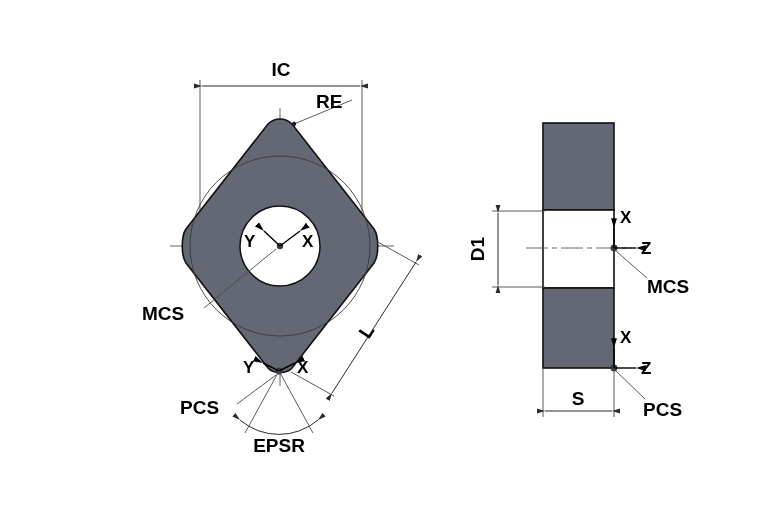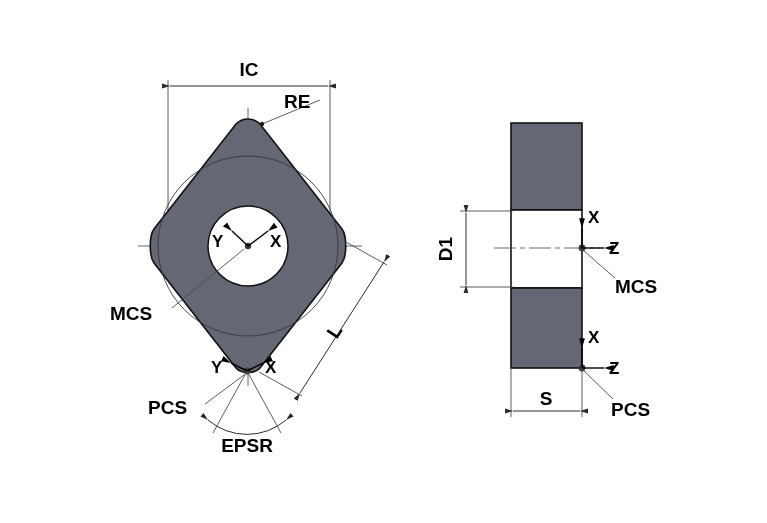--- a/index.html
+++ b/index.html
@@ -11,20 +11,21 @@
     width: 767px;
     height: 523px;
     font-family: "Liberation Sans", sans-serif;
     overflow: hidden;
   }
   #drawing-root {
     position: relative;
     width: 642px;
     height: 523px;
     background: #a3a3a3;
+    margin-left: 32px;
   }
   svg#tech-drawing {
     display: block;
     width: 767px;
     height: 523px;
   }
   .dim-line {
     stroke: #2b2b2b;
     stroke-width: 1;
     fill: none;

